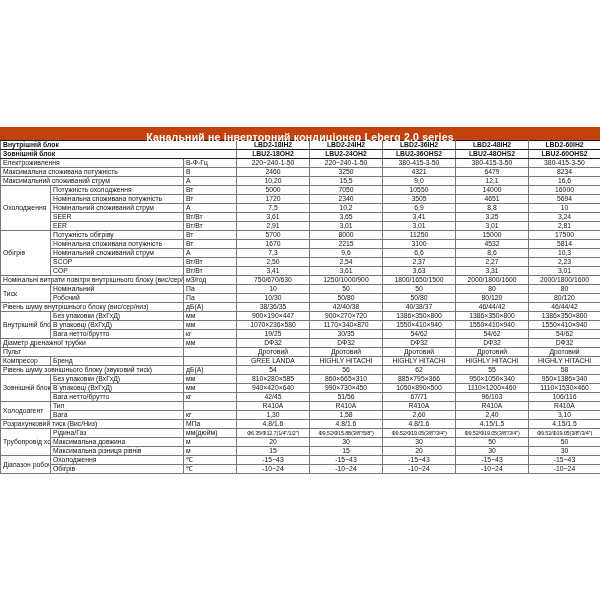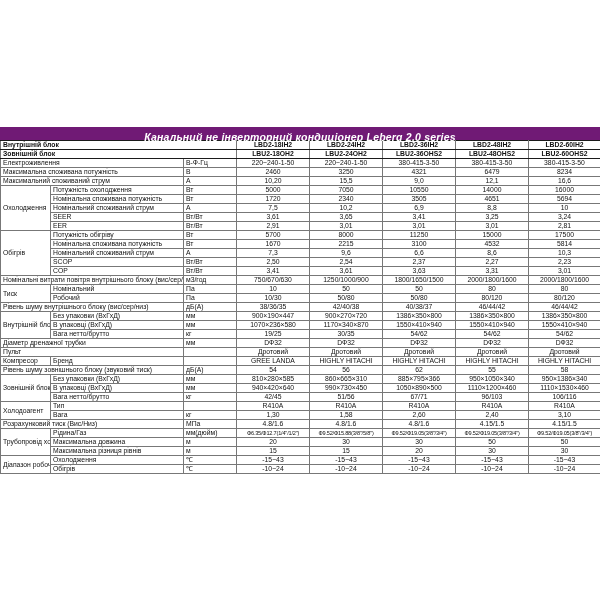--- a/index.html
+++ b/index.html
@@ -17,21 +17,21 @@
   td.tiny{font-size:5.6px;letter-spacing:-.2px;}
   tr.model-row td{font-weight:bold;}
   tr.sep td{border-top:1px solid #1a1a1a;}
   tr.model-row td{border-top:1px solid #1a1a1a;border-bottom:1px solid #1a1a1a;}
   table{border:1px solid #1a1a1a;}
 </style>
 </head>
 <body>
 
 <div id="sheet">
-  <div id="title-bar" style="background: #701a75; font-style: italic;">
+  <div id="title-bar" style="background: #c2410c;">
     <span style="color: rgb(255, 255, 255);">Канальний не інверторний кондиціонер Leberg 2.0 series</span>
   </div>
   <table>
     <colgroup>
       <col style="width:50px">
         <col style="width:133px">
         <col style="width:53px">
       <col style="width:73px">
         <col style="width:73px">
         <col style="width:73px">

